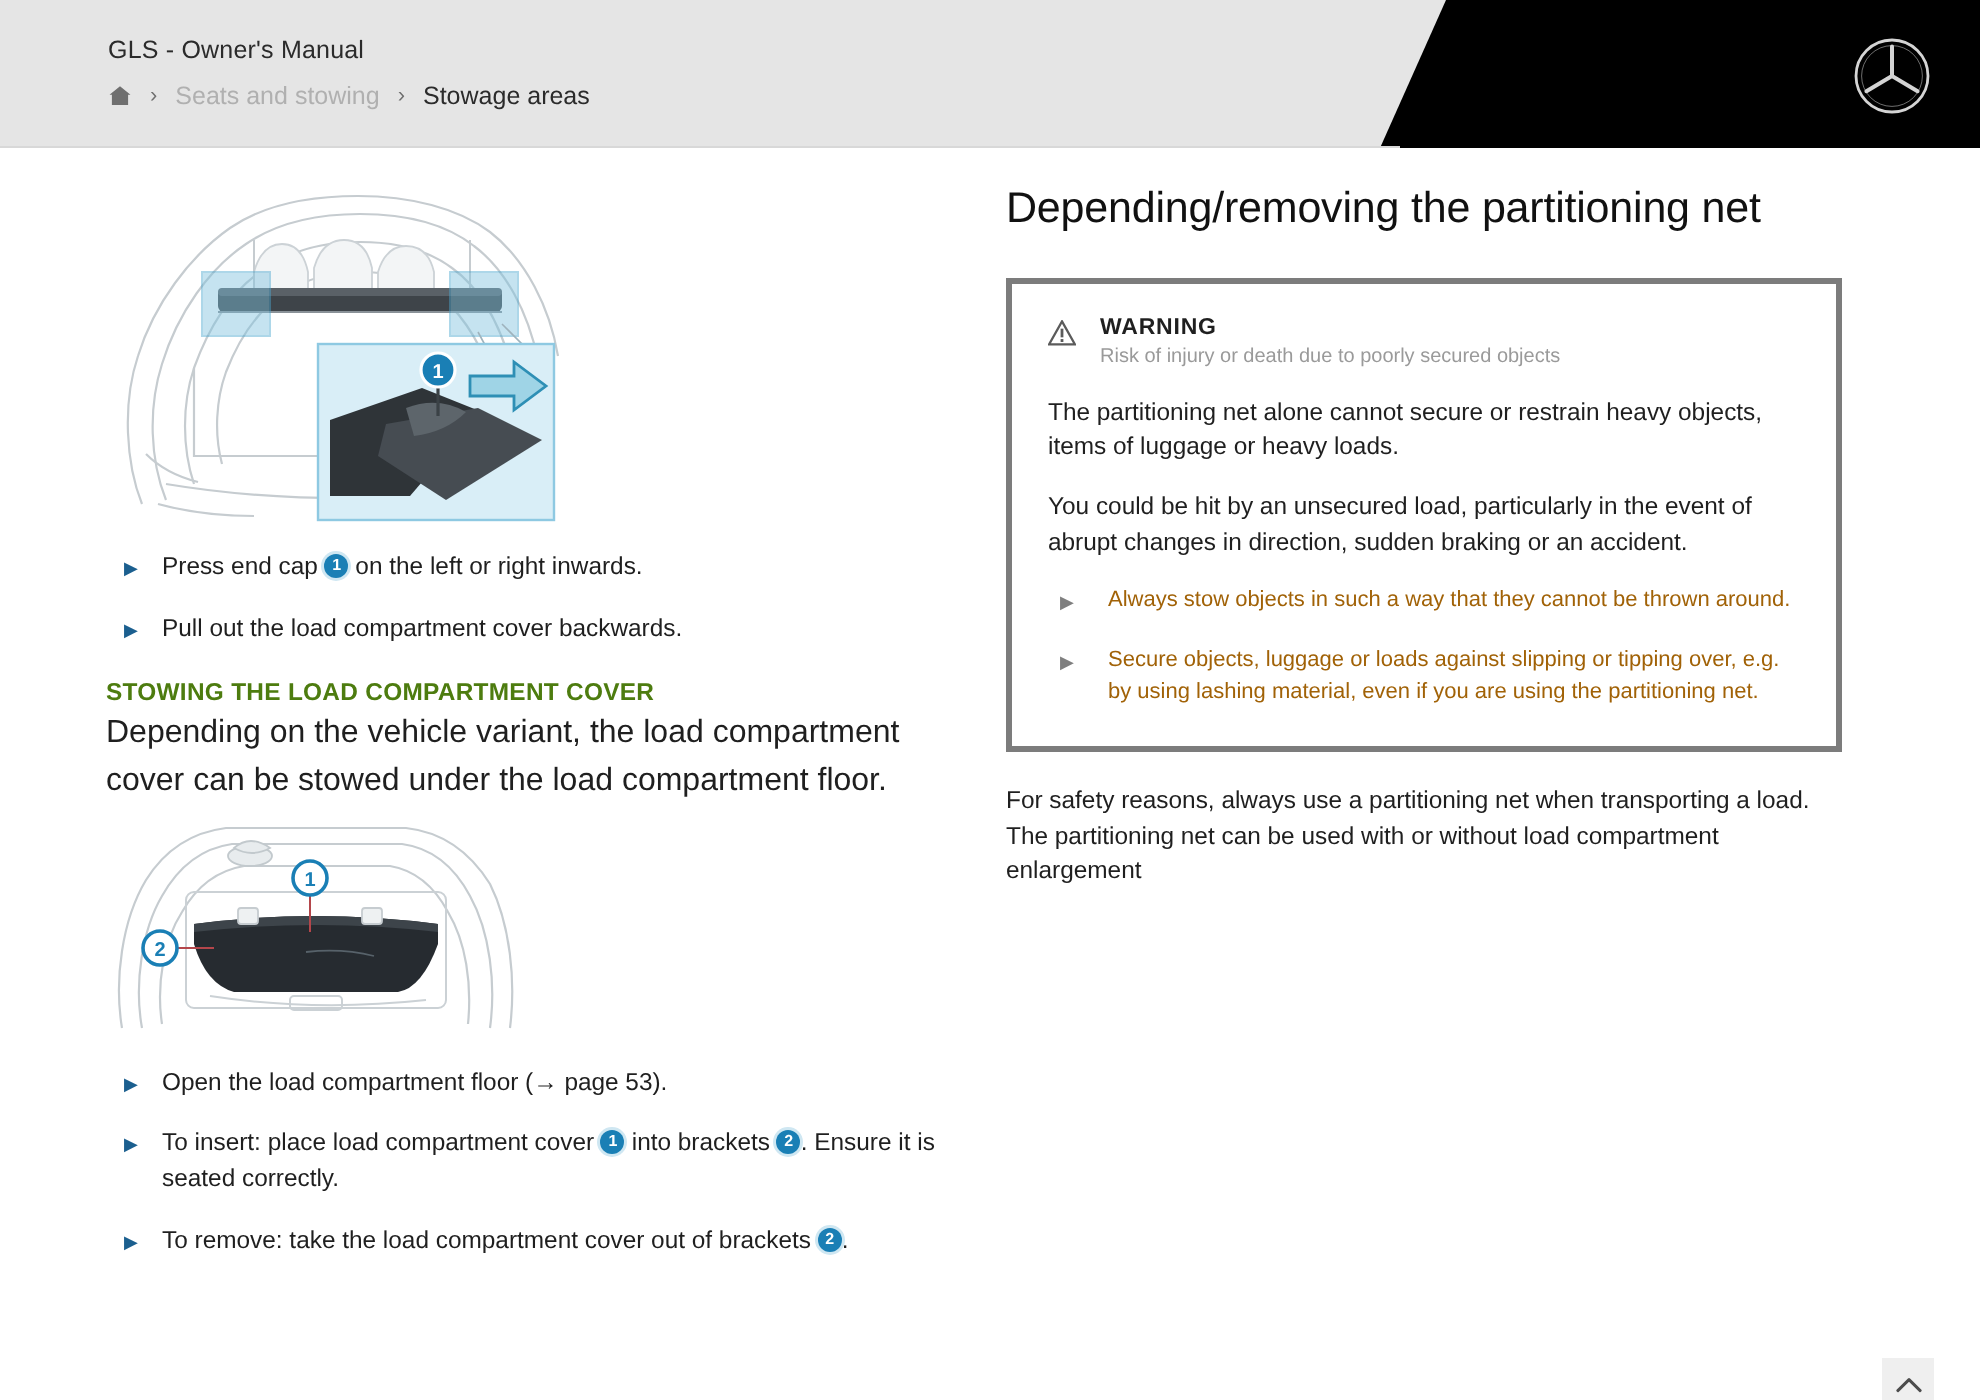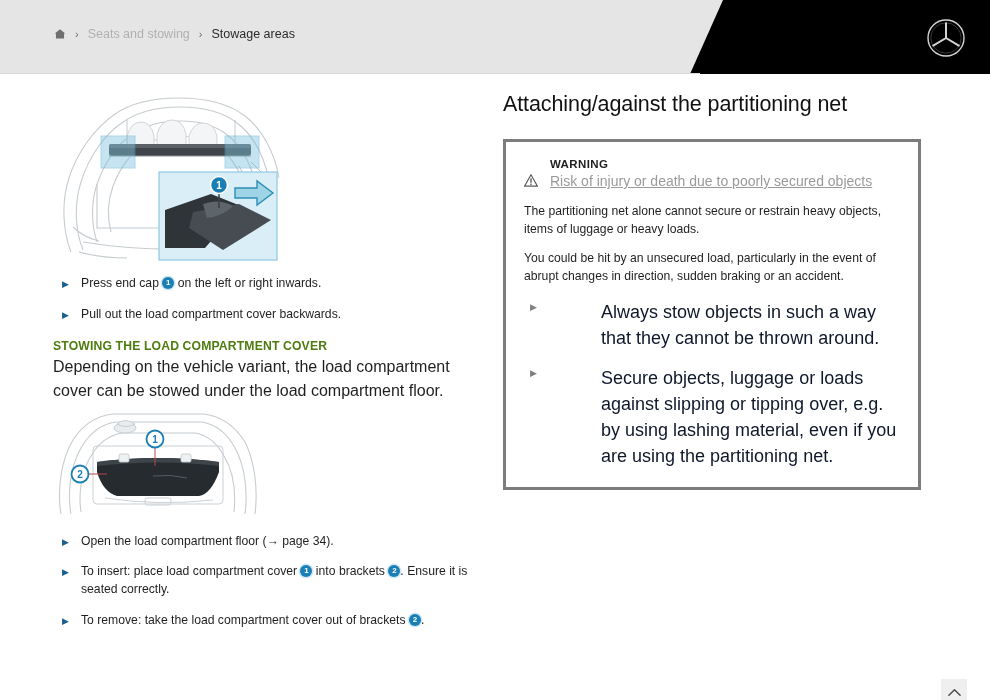--- a/index.html
+++ b/index.html
@@ -119,58 +119,56 @@
     font-weight: normal;
     color: #111111;
     letter-spacing: -.1px;
   }
   .warnbox {
     margin-top: 22px;
     border: 3px solid #7c7c7c;
     background: #ffffff;
     padding: 16px 18px 18px 18px;
   }
-  .warn-head { display: flex; align-items: flex-end; }
+  .warn-head { display: flex; align-items: flex-start; }
   .warn-tri { flex: 0 0 26px; padding-top: 2px; }
   .warn-titles { flex: 1; }
   .warn-title {
     font-size: 11.5px;
     font-weight: bold;
     color: #1f1f1f;
     letter-spacing: .4px;
   }
   .warn-sub {
-    font-size: 14px;
+    font-size: 10px;
     color: #9a9a9a;
     margin-top: 2px;
     line-height: 1.35;
-    text-decoration: underline;
   }
   .warn-p {
     font-size: 12.2px;
     line-height: 1.45;
     color: #1f1f1f;
     margin-top: 12px;
   }
   .warn-bullets { margin-top: 13px; }
   .warn-brow { display: flex; margin-top: 14px; }
   .warn-brow:first-child { margin-top: 0; }
   .warn-bmark {
     flex: 0 0 30px;
     color: #7f7f7f;
     font-size: 9px;
     padding-top: 3px;
     padding-left: 6px;
   }
   .warn-btext {
     flex: 1;
-    font-size: 18px;
-    line-height: 1.45;
-    color: #0f172a;
-    margin-left: 47px;
+    font-size: 11px;
+    line-height: 1.45;
+    color: #a16207;
   }
   .rpara {
     font-size: 12.2px;
     line-height: 1.45;
     color: #1f1f1f;
     margin-top: 16px;
   }
   .rpara.tight { margin-top: 16px; }
 
   
@@ -188,20 +186,21 @@
 <div class="header">
   <div class="header-black"></div>
 
   <svg class="mb-logo" viewBox="0 0 100 100">
     <circle cx="50" cy="50" r="45" fill="none" stroke="#d4d4d4" stroke-width="3.5"></circle>
     <circle cx="50" cy="50" r="38" fill="none" stroke="#8a8a8a" stroke-width="1"></circle>
     <path d="M50 50 L50 13 M50 50 L18 69 M50 50 L82 69" stroke="#d4d4d4" stroke-width="5" stroke-linecap="round"></path>
   </svg>
 
   <div class="header-texts">
+    <div class="manual-title">GLS - Owner's Manual</div>
 
     <div class="breadcrumb">
       <span class="crumb-home">
         <svg width="12" height="12" viewBox="0 0 16 16">
           <path d="M8 1.5 L1 7.2 L2.6 7.2 L2.6 14 L13.4 14 L13.4 7.2 L15 7.2 Z" fill="#6f6f6f"></path>
         </svg>
       </span>
       <span class="crumb-sep">›</span>
       <span class="crumb-muted">Seats and stowing</span>
       <span class="crumb-sep">›</span>
@@ -320,36 +319,36 @@
       <circle cx="102" cy="29" r="8.5" fill="#ffffff" stroke="#1a7fb5" stroke-width="1.8"></circle>
       <text x="102" y="33" font-size="10" font-weight="bold" fill="#1a7fb5" text-anchor="middle" font-family="Liberation Sans, sans-serif">1</text>
 
       <line x1="36" y1="64" x2="54" y2="64" stroke="#b4464b" stroke-width="1"></line>
       <circle cx="27" cy="64" r="8.5" fill="#ffffff" stroke="#1a7fb5" stroke-width="1.8"></circle>
       <text x="27" y="68" font-size="10" font-weight="bold" fill="#1a7fb5" text-anchor="middle" font-family="Liberation Sans, sans-serif">2</text>
     </svg>
 
     <div class="bullet-row">
       <span class="bullet-mark">▶</span>
-      <span class="bullet-text">Open the load compartment floor (→ page 34).</span>
+      <span class="bullet-text">Open the load compartment floor (→ page 53).</span>
     </div>
 
     <div class="bullet-row">
       <span class="bullet-mark">▶</span>
       <span class="bullet-text"><b>To insert:</b><span> place load compartment cover </span><span class="cnum">1</span><span> into brackets </span><span class="cnum">2</span><span>. Ensure it is seated correctly.</span></span>
     </div>
 
     <div class="bullet-row">
       <span class="bullet-mark">▶</span>
       <span class="bullet-text"><b>To remove:</b><span> take the load compartment cover out of brackets </span><span class="cnum">2</span><span>.</span></span>
     </div>
   </div>
 
   <div class="col-right">
-    <h1 class="h1">Attaching/against the partitioning net</h1>
+    <h1 class="h1">Depending/removing the partitioning net</h1>
 
     <div class="warnbox">
       <div class="warn-head">
         <span class="warn-tri">
           <svg width="14" height="13" viewBox="0 0 16 15">
             <path d="M8 0.8 L15.4 14 L0.6 14 Z" fill="none" stroke="#5b5b5b" stroke-width="1.3"></path>
             <rect x="7.2" y="5" width="1.6" height="5" fill="#5b5b5b"></rect>
             <rect x="7.2" y="11" width="1.6" height="1.7" fill="#5b5b5b"></rect>
           </svg>
         </span>
@@ -367,20 +366,21 @@
           <span class="warn-bmark">▶</span>
           <span class="warn-btext">Always stow objects in such a way that they cannot be thrown around.</span>
         </div>
         <div class="warn-brow">
           <span class="warn-bmark">▶</span>
           <span class="warn-btext">Secure objects, luggage or loads against slipping or tipping over, e.g. by using lashing material, even if you are using the partitioning net.</span>
         </div>
       </div>
     </div>
 
+    <div class="rpara">For safety reasons, always use a partitioning net when transporting a load. The partitioning net can be used with or without load compartment enlargement</div>
   </div>
 
   <div class="fab fab-top">
     <svg width="13" height="9" viewBox="0 0 14 9">
       <path d="M1 7.5 L7 1.6 L13 7.5" fill="none" stroke="#4c4c4c" stroke-width="1.6" stroke-linecap="round" stroke-linejoin="round"></path>
     </svg>
   </div>
 
 </div>
 

